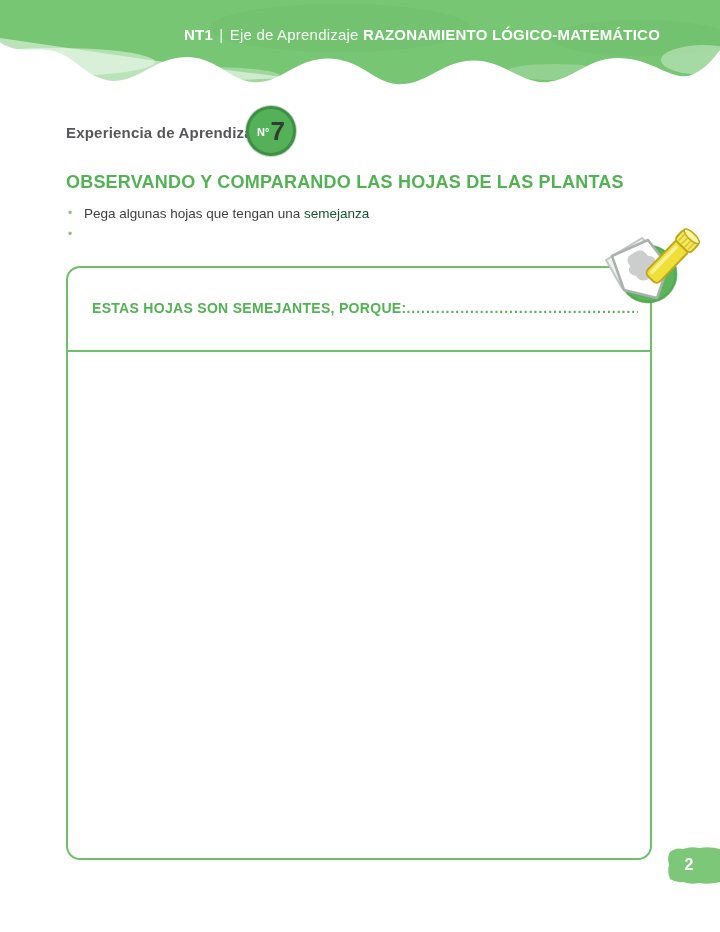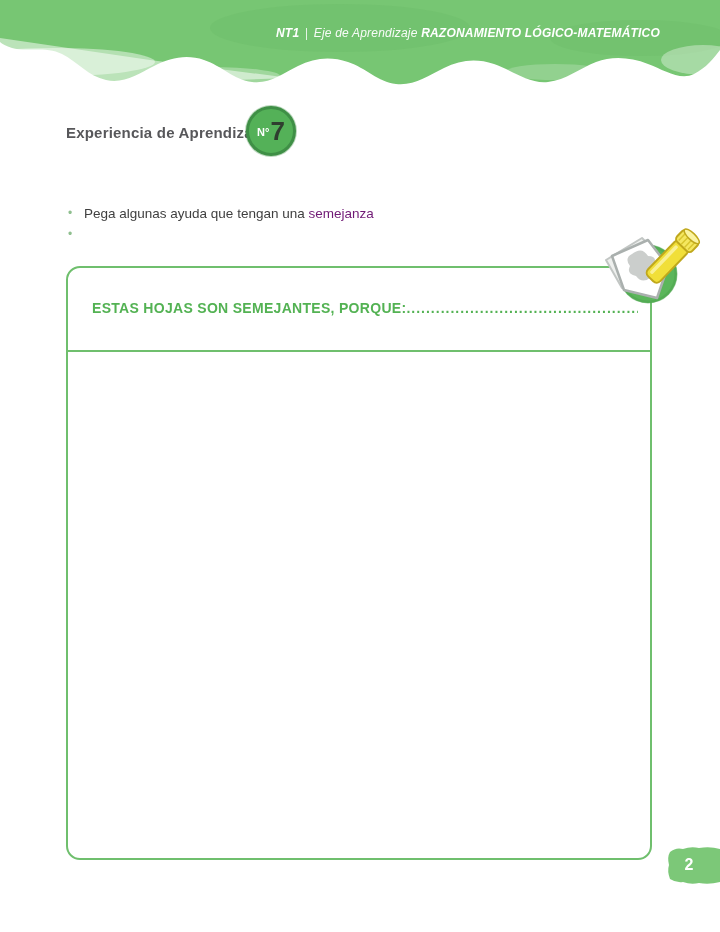--- a/index.html
+++ b/index.html
@@ -10,23 +10,22 @@
     margin:0 auto;
     background:#ffffff;
     overflow:hidden;
     font-family:"Liberation Sans", sans-serif;
   }
 
   
   .band { position:absolute; top:0; left:0; width:720px; height:96px; }
   .band-text {
     position:absolute; top:26px; right:60px;
-    color:#ffffff; font-size:12px; letter-spacing:0.2px;
+    color:#ffffff; font-size:15px; letter-spacing:0.2px;
     white-space:nowrap;
-    font-style:italic;
   }
   .band-text .seg-bold { font-weight:bold; }
   .band-text .seg-thin { font-weight:normal; opacity:0.95; }
   .band-text .seg-sep  { font-weight:normal; opacity:0.85; padding:0 2px; }
 
   
   .exp-label {
     position:absolute; top:124px; left:66px;
     font-size:15px; font-weight:600; color:#57575a; letter-spacing:0.2px;
   }
@@ -50,21 +49,21 @@
   
   .bullets { position:absolute; top:203px; left:66px; width:560px; list-style:none; }
   .bullets li {
     font-size:13.5px; color:#3f3f3f; line-height:21px;
     padding-left:18px; position:relative;
   }
   .bullets li .marker {
     position:absolute; left:2px; top:0;
     color:#8fbf8f; font-size:12px;
   }
-  .bullets .hl { color:#701a75;text-align:right; }
+  .bullets .hl { color:#14532d;text-align:right; }
 
   
   .wbox {
     position:absolute; left:66px; top:266px;
     width:586px; height:594px;
     border:2px solid #6fbf6d; border-radius:14px;
     background:#ffffff;
   }
   .wbox-heading {
     position:absolute; left:24px; top:32px; right:12px;
@@ -119,25 +118,26 @@
       <span class="seg-bold">RAZONAMIENTO LÓGICO-MATEMÁTICO</span>
     </div>
   </div>
 
   <div class="exp-label">Experiencia de Aprendizaje</div>
   <div class="exp-badge">
     <span class="no">N°</span>
     <span class="num">7</span>
   </div>
 
+  <div class="title">OBSERVANDO Y COMPARANDO LAS HOJAS DE LAS PLANTAS</div>
 
   <ul class="bullets">
     <li>
       <span class="marker">•</span>
-      <span>Pega algunas ayuda que tengan una </span><span class="hl">semejanza</span><span></span>
+      <span>Pega algunas hojas que tengan una </span><span class="hl">semejanza</span><span></span>
     </li>
     <li>
       <span class="marker">•</span>
       <span class="hl"></span><span></span>
     </li>
   </ul>
 
   <div class="wbox">
     <div class="wbox-heading">
       <span>ESTAS HOJAS SON SEMEJANTES, PORQUE:</span><span class="dots">...............................................................................</span>

